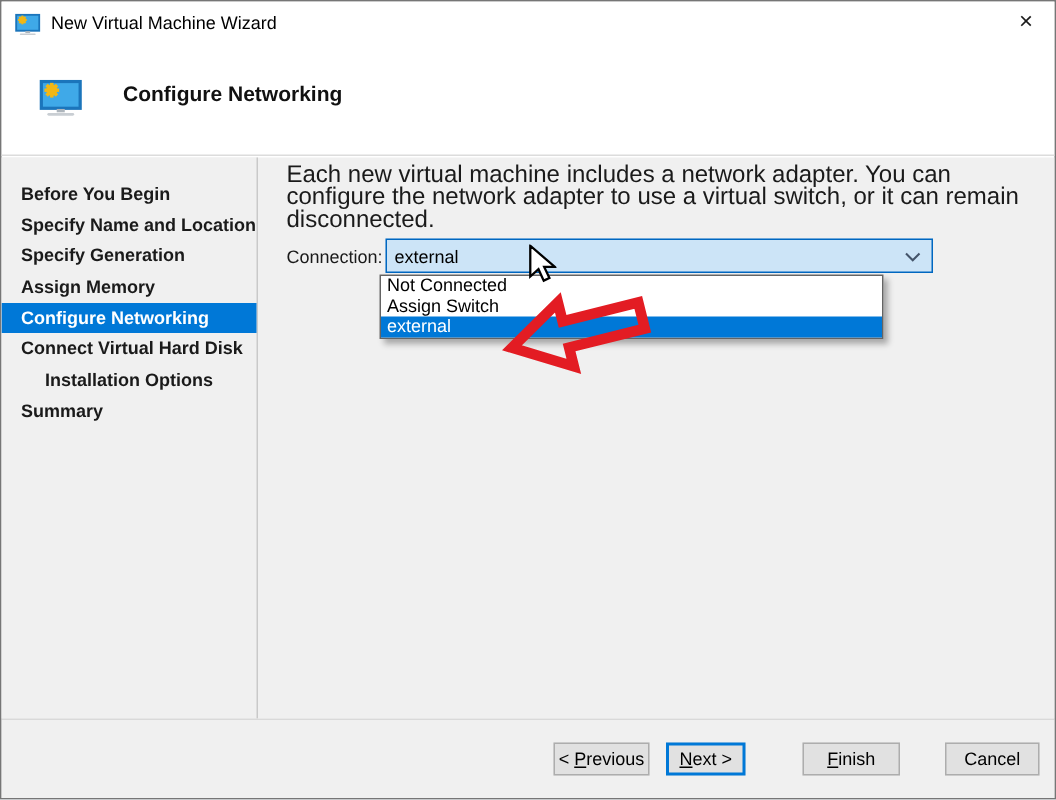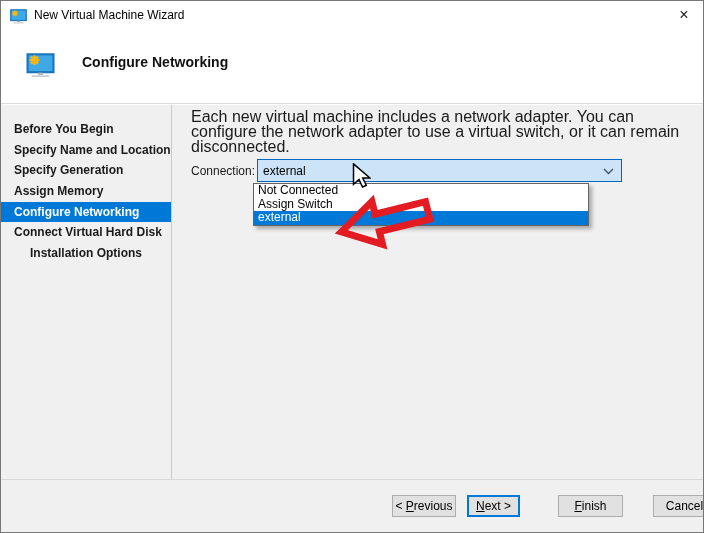--- a/index.html
+++ b/index.html
@@ -42,21 +42,21 @@
   }
   .drop-item{height:13.5px;line-height:13.5px;padding-left:4px;font-size:12px;color:#000;white-space:nowrap;}
   .drop-item.sel{background:var(--accent,#0078d7);color:#ffffff;}
   .red-arrow{position:absolute;left:331px;top:184px;pointer-events:none;}
   .cursor{position:absolute;left:351px;top:162px;pointer-events:none;}
   
   .footer-sep{position:absolute;left:0;top:478px;width:100%;height:1px;background:#d9d9d9;}
   .footer{position:absolute;left:0;top:479px;width:100%;height:53px;background:var(--bg,#f0f0f0);}
   .btn{
     position:absolute;top:15px;height:22px;background:#e1e1e1;border:1px solid #adadad;
-    font-size:12px;color:#000;text-align:center;line-height:19px;padding:0;cursor:default;margin-left:23px;
+    font-size:12px;color:#000;text-align:center;line-height:19px;padding:0;cursor:default;
   }
   .btn.default{border:2px solid var(--accent,#0078d7);}
   .btn:nth-child(1){left:368px;width:64px;}
   .btn:nth-child(2){left:443px;width:53px;}
   .btn:nth-child(3){left:534px;width:65px;}
   .btn:nth-child(4){left:629px;width:63px;}
   .btn u{text-decoration:underline;}
 </style>
 </head>
 <body>
@@ -99,20 +99,21 @@
   <div class="body-area"></div>
 
   <nav class="sidebar" id="sidebar">
       <div class="side-item">Before You Begin</div>
       <div class="side-item">Specify Name and Location</div>
       <div class="side-item">Specify Generation</div>
       <div class="side-item">Assign Memory</div>
       <div class="side-item active">Configure Networking</div>
       <div class="side-item">Connect Virtual Hard Disk</div>
       <div class="side-item indent">Installation Options</div>
+      <div class="side-item">Summary</div>
     </nav>
 
   <p class="instruction">Each new virtual machine includes a network adapter. You can configure the network adapter to use a virtual switch, or it can remain disconnected.</p>
 
   <span class="conn-label">Connection:</span>
   <div class="combobox">
     <span>external</span>
     <svg class="chev" width="11" height="7" viewBox="0 0 11 7">
       <polyline points="1,1 5.5,5.5 10,1" fill="none" stroke="#44546a" stroke-width="1.4"></polyline>
     </svg>

